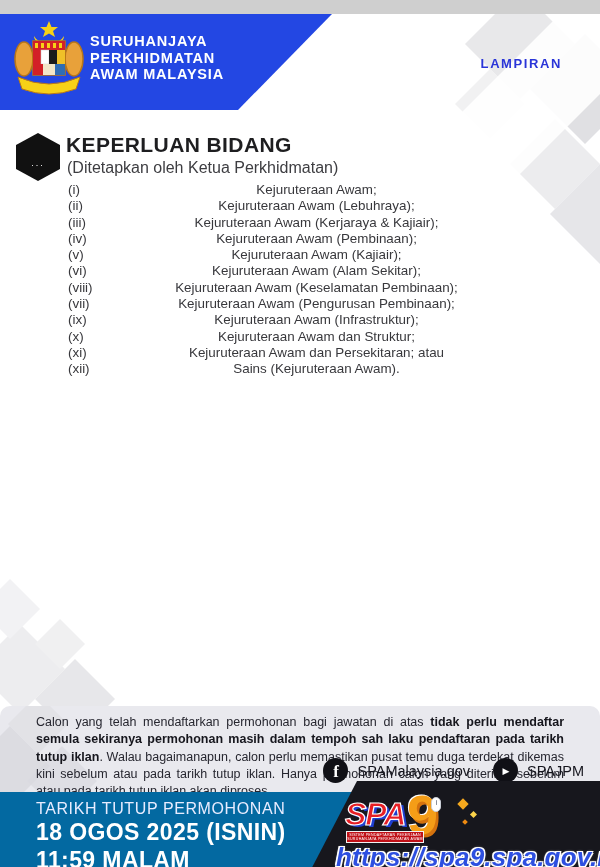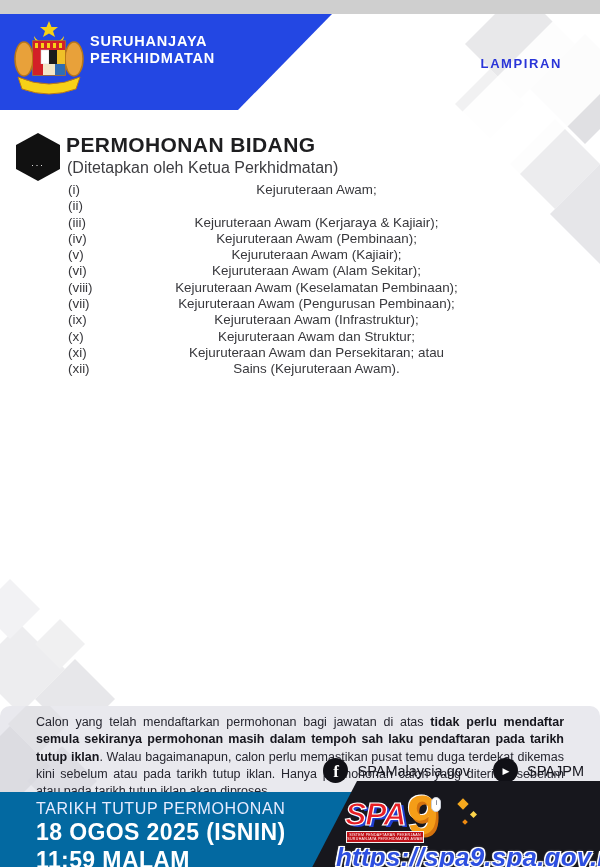--- a/index.html
+++ b/index.html
@@ -174,37 +174,39 @@
     <rect x="21" y="43" width="10" height="11" fill="#d32027"></rect>
     <rect x="31" y="43" width="12" height="11" fill="#f2e6c8"></rect>
     <rect x="43" y="43" width="10" height="11" fill="#2f6db5"></rect>
 
     <path d="M6,56 Q37,70 68,56 L64,68 Q37,78 10,68 Z" fill="#f7d117" stroke="#b97617" stroke-width="1"></path>
   </svg>
 
   <div class="agency">
     <div>SURUHANJAYA</div>
     <div>PERKHIDMATAN</div>
+    <div>AWAM MALAYSIA</div>
   </div>
 
   <div class="lampiran">LAMPIRAN</div>
 
   <div class="hexagon">
     <div class="dots">...</div>
   </div>
-  <div class="sec-title">PERMOHONAN BIDANG</div>
+  <div class="sec-title">KEPERLUAN BIDANG</div>
   <div class="sec-sub">(Ditetapkan oleh Ketua Perkhidmatan)</div>
 
   <div class="field-list">
     <div class="field-row">
       <span class="field-num">(i)</span>
       <div class="field-text">Kejuruteraan Awam;</div>
     </div>
     <div class="field-row">
       <span class="field-num">(ii)</span>
+      <div class="field-text">Kejuruteraan Awam (Lebuhraya);</div>
     </div>
     <div class="field-row">
       <span class="field-num">(iii)</span>
       <div class="field-text">Kejuruteraan Awam (Kerjaraya &amp; Kajiair);</div>
     </div>
     <div class="field-row">
       <span class="field-num">(iv)</span>
       <div class="field-text">Kejuruteraan Awam (Pembinaan);</div>
     </div>
     <div class="field-row">

